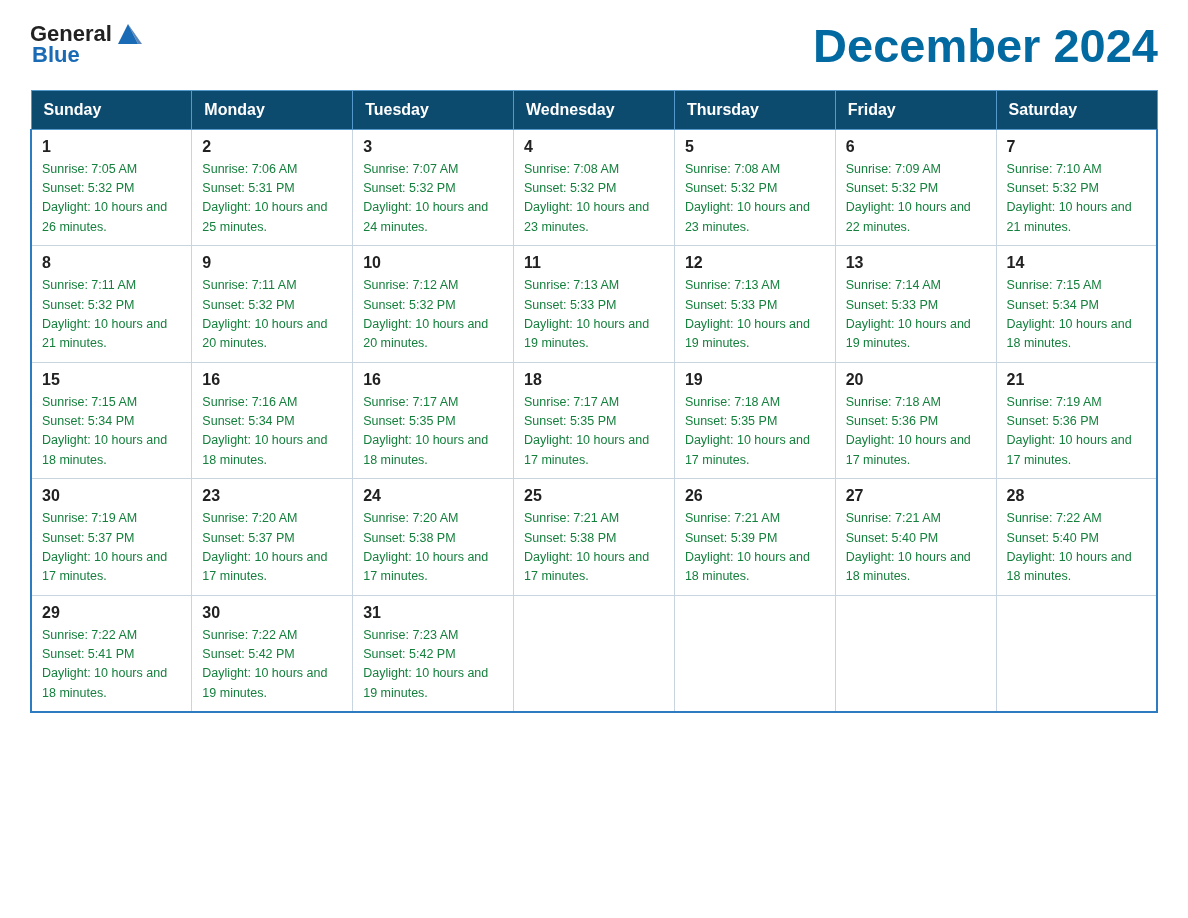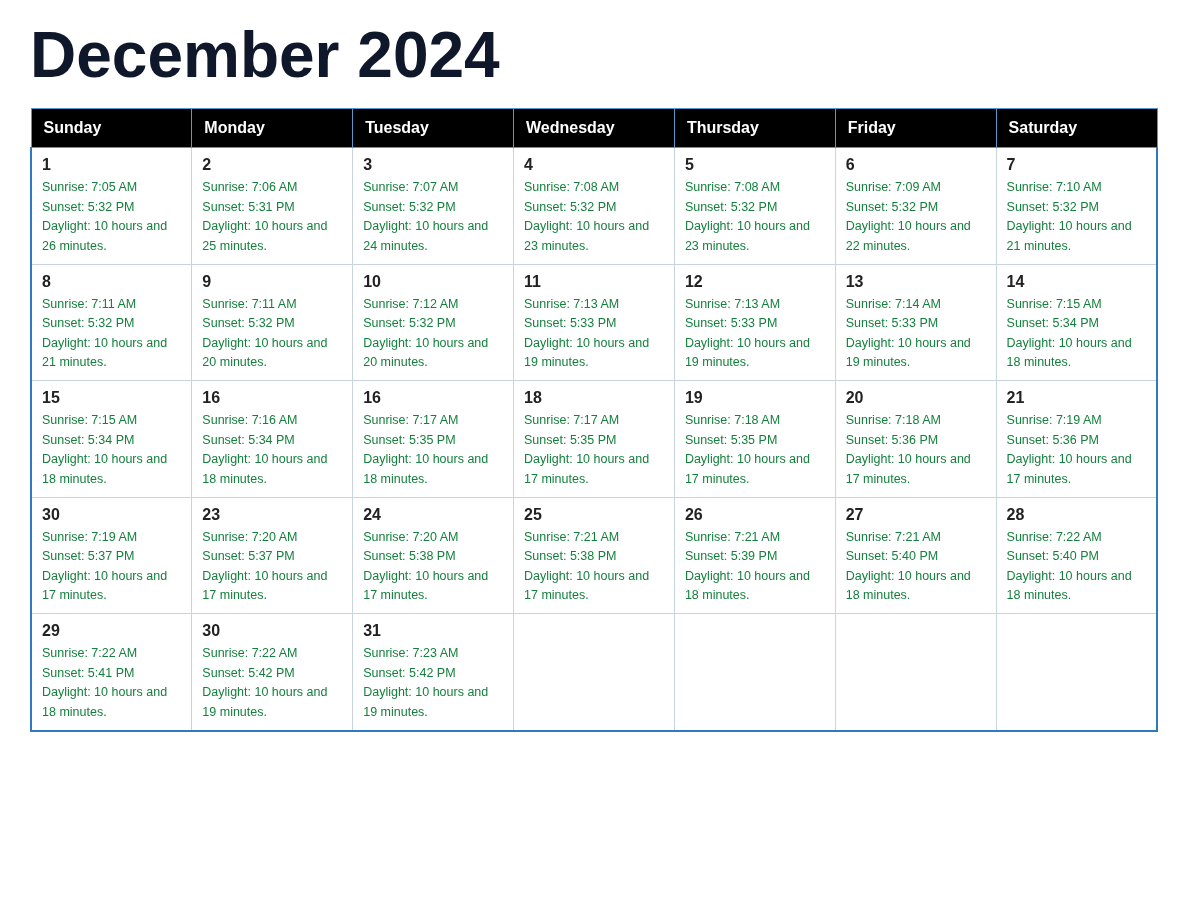--- a/index.html
+++ b/index.html
@@ -29,37 +29,37 @@
     }
     .logo-icon {
       width: 28px;
       height: 28px;
       margin-left: 2px;
     }
     .title-area {
       text-align: right;
     }
     .page-title {
-      font-size: 64px;
-      font-weight: bold;
-      color: #0f172a;
+      font-size: 47px;
+      font-weight: bold;
+      color: #0369a1;
       line-height: 1.1;
     }
     .subtitle {
       font-size: 20px;
       color: #444;
       margin-top: 4px;
     }
     .calendar {
       width: 100%;
       border-collapse: collapse;
       border: 1px solid #b0b8c8;
     }
     .calendar thead tr th {
-      background-color: #000000;
+      background-color: #0c4a6e;
       color: #fff;
       font-size: 16px;
       font-weight: bold;
       padding: 10px 12px;
       text-align: left;
       border: 1px solid #5599cc;
     }
     .calendar tbody tr td {
       vertical-align: top;
       padding: 8px 10px;
@@ -100,20 +100,30 @@
     }
     .logo-line1 {
       display: flex;
       align-items: center;
     }
   </style>
 </head>
 <body>
 
 <div class="header-area">
+  <div class="logo-wrapper">
+    <div class="logo-line1">
+      <span class="logo-text-general">General</span>
+      <svg class="logo-icon" viewBox="0 0 28 28" xmlns="http://www.w3.org/2000/svg">
+        <polygon points="4,24 24,24 14,4" fill="#1a6bb5"></polygon>
+        <polygon points="14,4 28,24 24,24" fill="#1555a0" opacity="0.7"></polygon>
+      </svg>
+    </div>
+    <span class="logo-text-blue" style="margin-top:-6px; margin-left:2px;">Blue</span>
+  </div>
   <div class="title-area">
     <div class="page-title">December 2024</div>
   </div>
 </div>
 
 <table class="calendar">
   <thead>
     <tr>
     <th>Sunday</th>
         <th>Monday</th>

